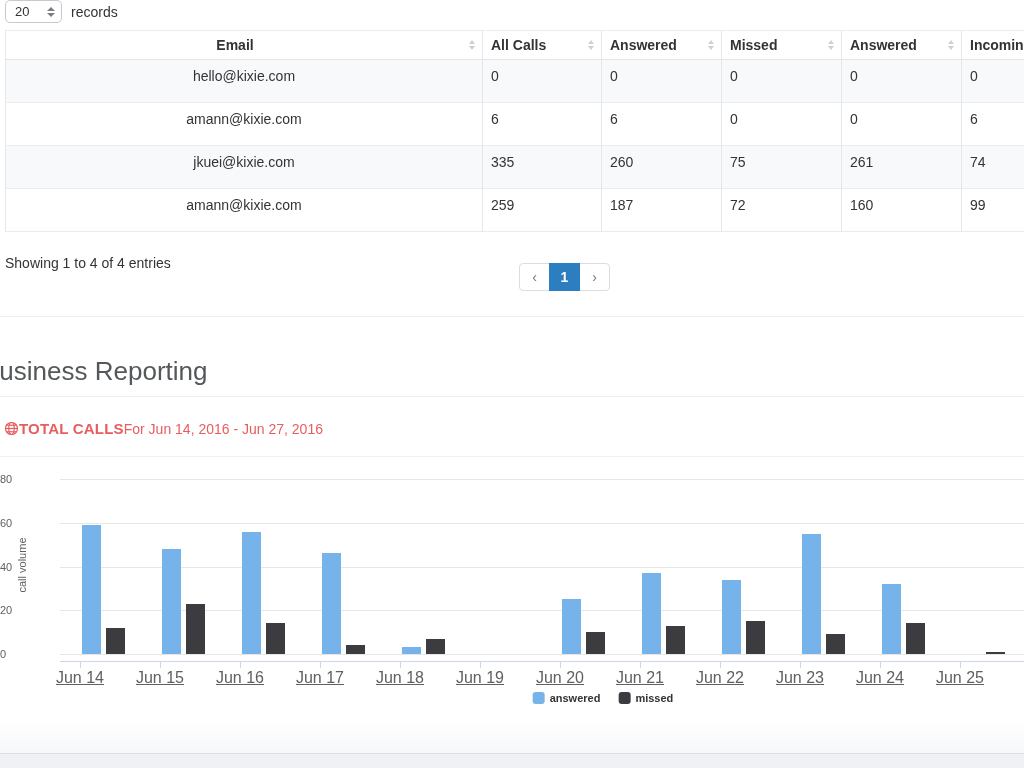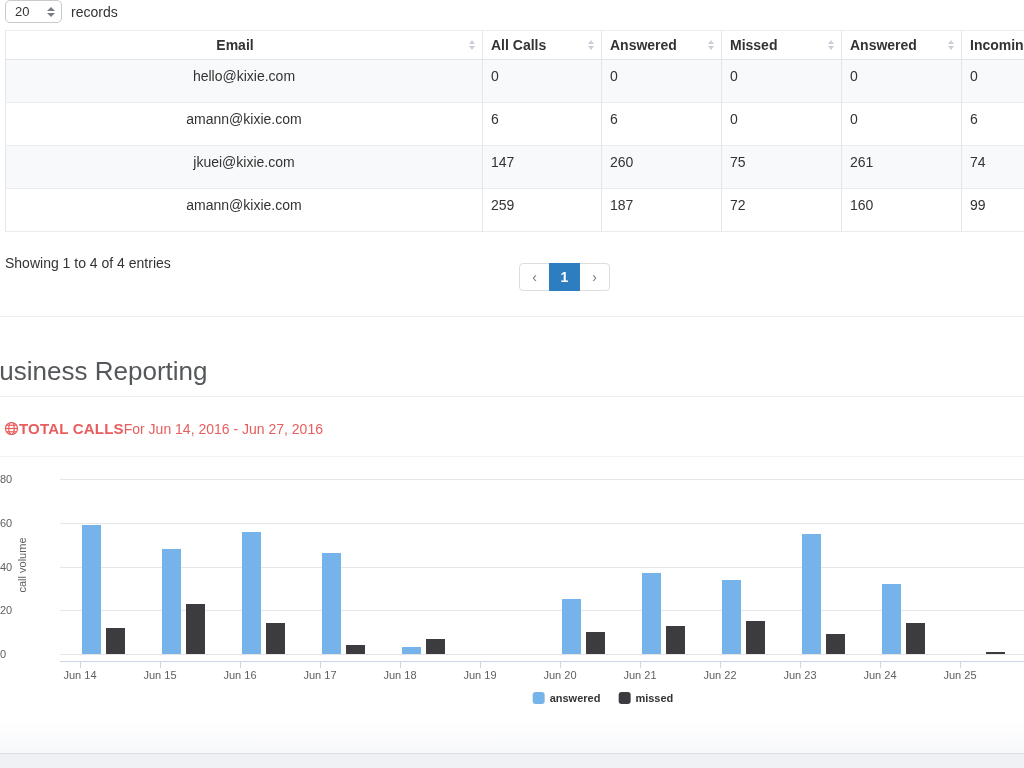--- a/index.html
+++ b/index.html
@@ -61,21 +61,21 @@
   .ch-title { font-size:15px; font-weight:bold; letter-spacing:0.2px; }
   .ch-sub { font-size:14px; }
 
   
   #chart { position:absolute; left:0; top:455px; width:1130px; height:235px; }
   .gridline { position:absolute; left:60px; width:1070px; height:1px; background:#e6e6e6; }
   .ytick { position:absolute; left:0; width:57px; height:14px; line-height:14px; text-align:left; font-size:11px; color:#606060; }
   .ylabel-rot { position:absolute; left:-18px; top:104px; width:80px; text-align:center; font-size:11px; color:#606060; transform:rotate(-90deg); }
   .xaxis-line { position:absolute; left:60px; top:206px; width:1070px; height:1px; background:#ccd6ea; }
   .xtick { position:absolute; top:207px; width:1px; height:6px; background:#ccd6ea; }
-  .xlabel { position:absolute; top:214px; width:80px; text-align:center; font-size:11px; color:#606060; }
+  .xlabel { position:absolute; top:214px; width:80px; text-align:center; font-size:16px; color:#606060;text-decoration:underline; }
   .bar { position:absolute; width:19px; }
 
   .legend { position:absolute; left:603px; top:692px; transform:translateX(-50%); display:flex; gap:18px; align-items:center; }
   .legend-item { display:flex; align-items:center; gap:5px; font-size:11px; font-weight:bold; color:#333; cursor:pointer; }
   .legend-swatch { width:12px; height:12px; border-radius:3px; display:inline-block; }
 
   
   .footer-fade { position:absolute; left:0; bottom:15px; width:1024px; height:32px;
     background:linear-gradient(to bottom, rgba(246,247,249,0), #f7f8fa); }
   .footer-bar { position:absolute; left:0; bottom:0; width:1024px; height:15px; background:#f0f1f4; border-top:1px solid #d9dee5; }
@@ -142,21 +142,21 @@
       <tr>
         <td class="c-email">amann@kixie.com</td>
         <td>6</td>
         <td>6</td>
         <td>0</td>
         <td>0</td>
         <td>6</td>
       </tr>
       <tr>
         <td class="c-email">jkuei@kixie.com</td>
-        <td>147</td>
+        <td>335</td>
         <td>260</td>
         <td>75</td>
         <td>261</td>
         <td>74</td>
       </tr>
       <tr>
         <td class="c-email">amann@kixie.com</td>
         <td>259</td>
         <td>187</td>
         <td>72</td>

